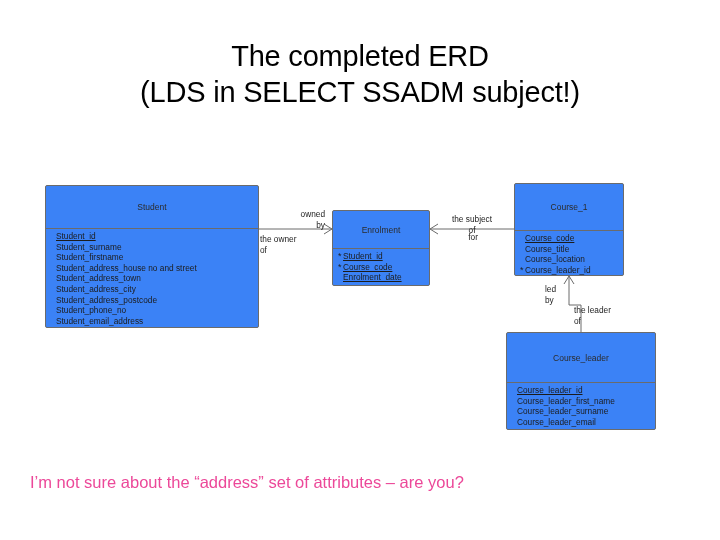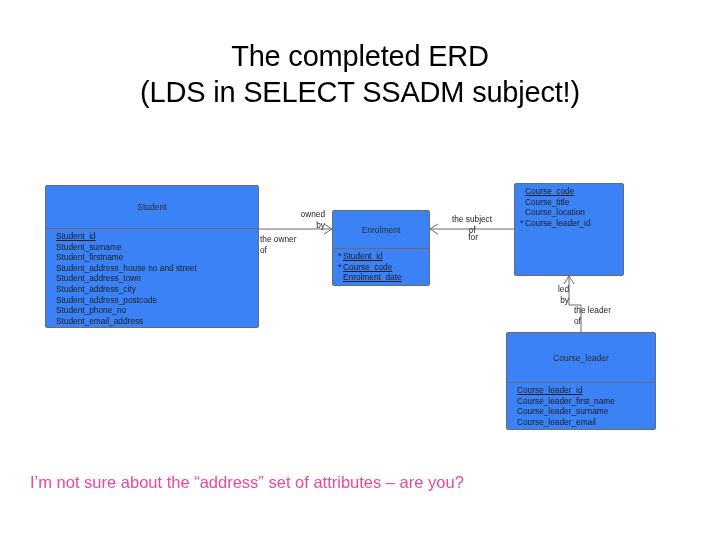--- a/index.html
+++ b/index.html
@@ -103,21 +103,21 @@
     line-height: 10.5px;
     color: #1c1c1c;
     white-space: nowrap;
     z-index: 4;
   }
 
   #rel-owned-by       { left: 263px; top: 209px; width: 62px; text-align: right; }
   #rel-the-owner-of   { left: 260px; top: 234px; width: 70px; text-align: left; }
   #rel-the-subject-of { left: 436px; top: 214px; width: 72px; text-align: center; }
   #rel-for            { left: 438px; top: 232px; width: 40px; text-align: right; }
-  #rel-led-by         { left: 545px; top: 284px; width: 24px; text-align: right; }
+  #rel-led-by         { left: 545px; top: 284px; width: 24px; text-align: left; }
   #rel-the-leader-of  { left: 574px; top: 305px; width: 60px; text-align: left; }
 
   
   #caption {
     position: absolute;
     left: 30px;
     top: 471px;
     width: 660px;
     font-size: 16.5px;
     line-height: 22px;
@@ -180,20 +180,21 @@
   <div class="entity" id="entity-enrolment">
     <div class="entity-name">Enrolment</div>
     <div class="entity-attrs">
       <div class="attr"><span class="fk">*</span><span class="keytext">Student_id</span></div>
       <div class="attr"><span class="fk">*</span><span class="keytext">Course_code</span></div>
       <div class="attr"><span class="nofk"></span><span class="keytext">Enrolment_date</span></div>
     </div>
   </div>
 
   <div class="entity" id="entity-course1">
+    <div class="entity-name">Course_1</div>
     <div class="entity-attrs">
       <div class="attr"><span class="nofk"></span><span class="keytext">Course_code</span></div>
       <div class="attr"><span class="nofk"></span><span>Course_title</span></div>
       <div class="attr"><span class="nofk"></span><span>Course_location</span></div>
       <div class="attr"><span class="fk">*</span><span>Course_leader_id</span></div>
     </div>
   </div>
 
   <div class="entity" id="entity-courseleader">
     <div class="entity-name">Course_leader</div>

